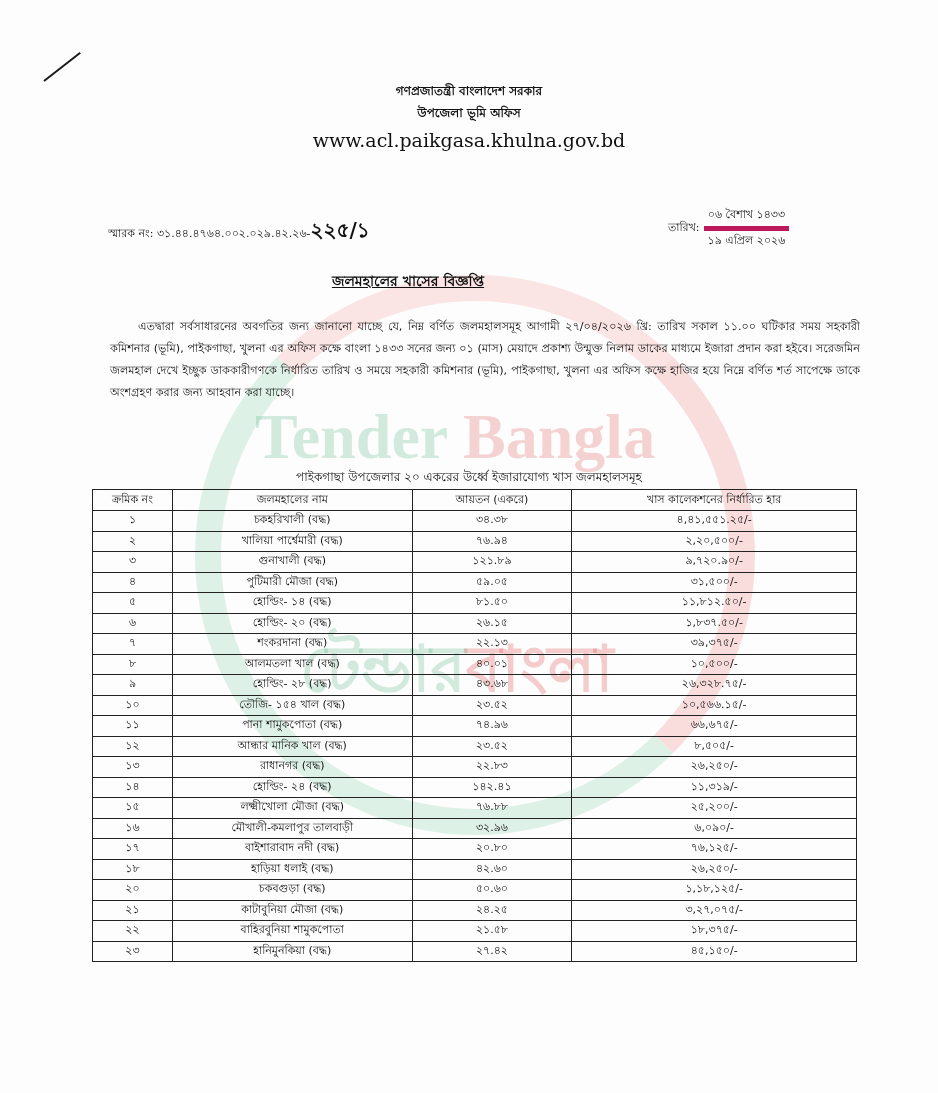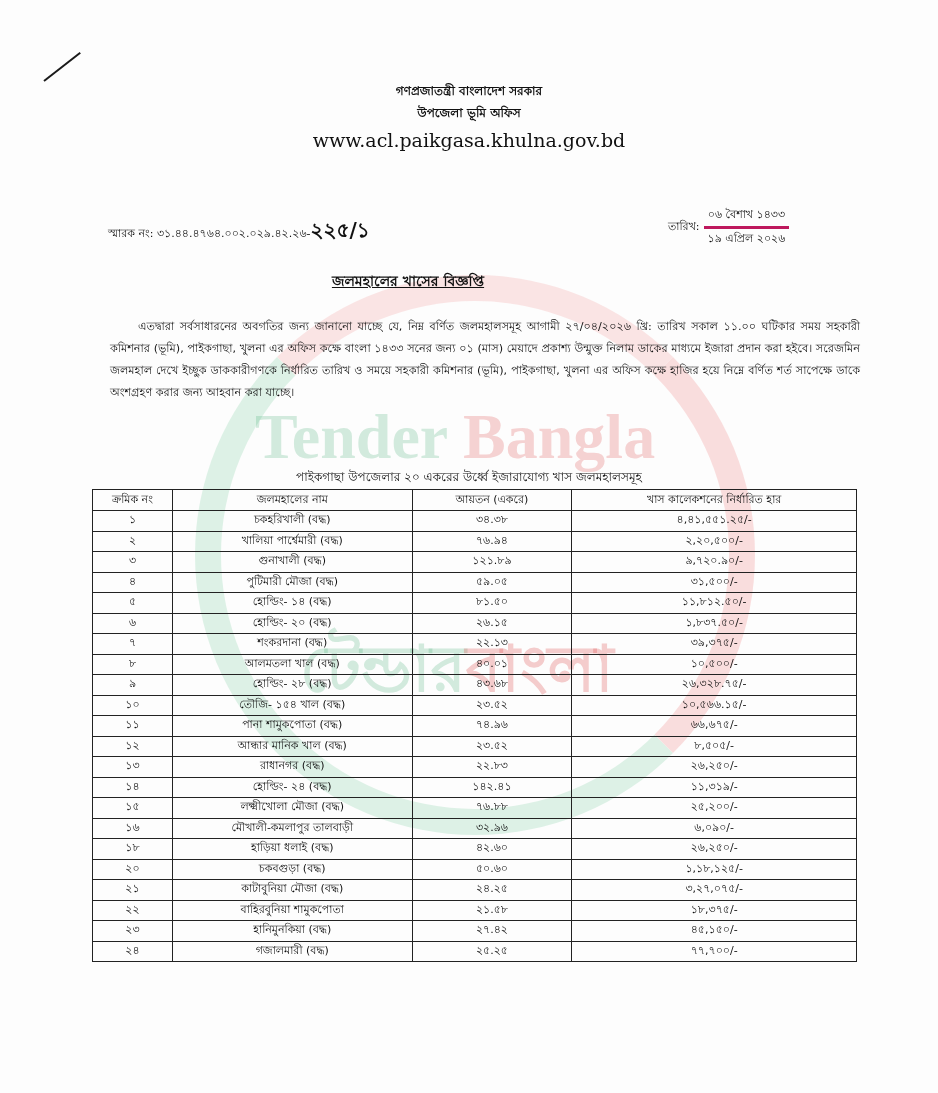--- a/index.html
+++ b/index.html
@@ -13,21 +13,21 @@
   }
   .header { position: absolute; left: 0; width: 938px; top: 80px; text-align: center; }
   .header .line { font-size: 12px; line-height: 22px; font-weight: bold; }
   .header .url { font-family: "DejaVu Serif", serif; font-size: 19px; line-height: 28px; margin-top: 2px; }
 
   .memo { position: absolute; left: 108px; top: 215px; font-size: 11px; }
   .memo .handwritten { font-size: 20px; font-weight: bold; font-family: "DejaVu Serif", serif; }
   .date { position: absolute; left: 668px; top: 205px; font-size: 11px; display: flex; align-items: center; }
   .date .frac { display: inline-flex; flex-direction: column; align-items: center; margin-left: 4px; }
   .date .frac span { padding: 1px 4px; }
-  .date .frac .top { border-bottom: 3px solid #be185d; }
+  .date .frac .top { border-bottom: 5px solid #be185d; }
 
   .title { position: absolute; left: 0; width: 816px; top: 270px; text-align: center;
     font-size: 14px; font-weight: bold; }
   .title span { text-decoration: underline; }
 
   .para { position: absolute; left: 110px; width: 750px; top: 316px; font-size: 11.2px; line-height: 22px;
     text-align: justify; text-indent: 28px; }
 
   .watermark { position: absolute; pointer-events: none; }
   .wm-arc-green { left: 195px; top: 275px; width: 560px; height: 560px; border-radius: 50%;
@@ -196,20 +196,26 @@
         <td>৭৬.৮৮</td>
         <td>২৫,২০০/-</td>
       </tr>
       <tr>
         <td>১৬</td>
         <td>মৌখালী-কমলাপুর তালবাড়ী</td>
         <td>৩২.৯৬</td>
         <td>৬,০৯০/-</td>
       </tr>
       <tr>
+        <td>১৭</td>
+        <td>বাইশারাবাদ নদী (বদ্ধ)</td>
+        <td>২০.৮০</td>
+        <td>৭৬,১২৫/-</td>
+      </tr>
+      <tr>
         <td>১৮</td>
         <td>হাড়িয়া ধলাই (বদ্ধ)</td>
         <td>৪২.৬০</td>
         <td>২৬,২৫০/-</td>
       </tr>
       <tr>
         <td>২০</td>
         <td>চকবগুড়া (বদ্ধ)</td>
         <td>৫০.৬০</td>
         <td>১,১৮,১২৫/-</td>
@@ -225,20 +231,14 @@
         <td>বাহিরবুনিয়া শামুকপোতা</td>
         <td>২১.৫৮</td>
         <td>১৮,৩৭৫/-</td>
       </tr>
       <tr>
         <td>২৩</td>
         <td>হানিমুনকিয়া (বদ্ধ)</td>
         <td>২৭.৪২</td>
         <td>৪৫,১৫০/-</td>
       </tr>
-      <tr>
-        <td>২৪</td>
-        <td>গজালমারী (বদ্ধ)</td>
-        <td>২৫.২৫</td>
-        <td>৭৭,৭০০/-</td>
-      </tr>
     </tbody>
 </table>
 
 </body></html>

